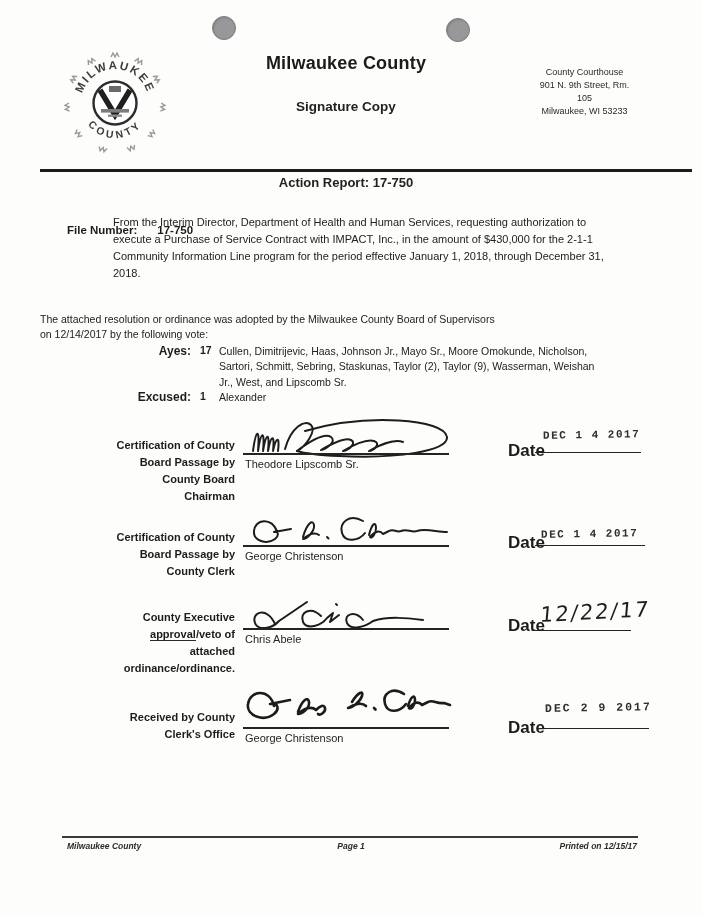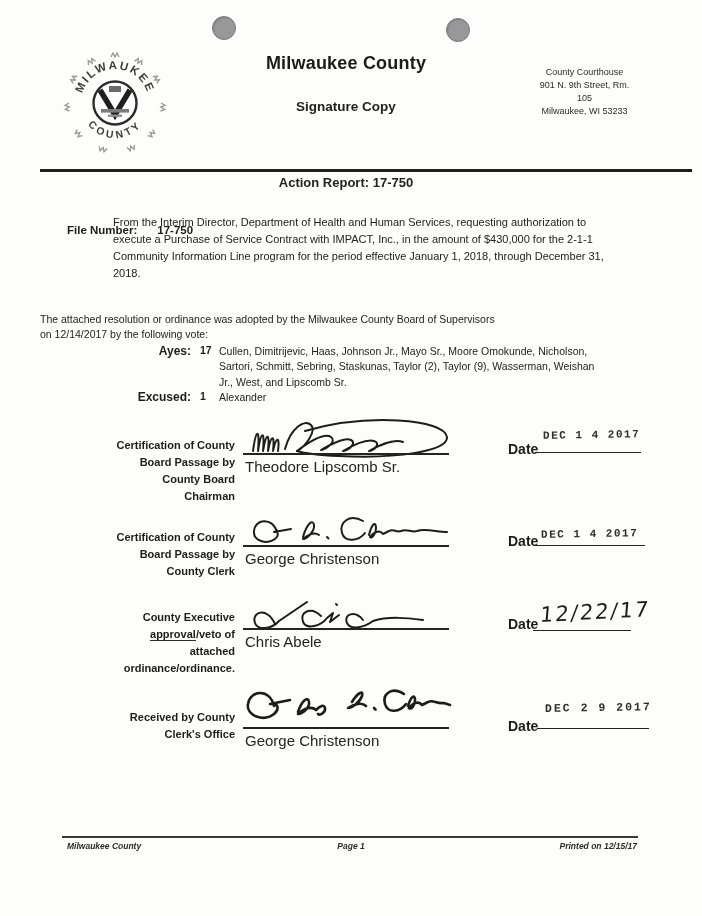--- a/index.html
+++ b/index.html
@@ -25,22 +25,22 @@
   
   .summary{left:113px;top:214px;width:500px;font-size:11px;line-height:17px;color:#222;}
   
   .vote-intro{left:40px;top:312px;width:570px;font-size:10.5px;line-height:15px;color:#222;}
   .vote-label{width:90px;text-align:right;font-weight:bold;font-size:12px;color:#1d1d1d;}
   .vote-count{width:16px;text-align:left;font-weight:bold;font-size:10.5px;color:#1d1d1d;}
   .vote-names{width:384px;font-size:10.5px;line-height:15.3px;color:#222;}
   
   .sig-label{width:235px;text-align:right;font-weight:bold;font-size:11px;line-height:17px;color:#1c1c1c;left:0;}
   .sig-line{height:0;border-bottom:2px solid #242424;}
-  .signer-name{font-size:15px;color:#242424;text-align:center;}
-  .date-label{font-weight:bold;font-size:14px;color:#1c1c1c;}
+  .signer-name{font-size:11px;color:#242424;text-align:center;}
+  .date-label{font-weight:bold;font-size:17px;color:#1c1c1c;}
   .date-line{height:0;border-bottom:1.8px solid #242424;}
   .stamp{font-family:"Liberation Mono","DejaVu Sans Mono",monospace;font-weight:bold;font-size:11px;letter-spacing:1.5px;color:#2e2e2e;white-space:nowrap;transform:rotate(-1deg);}
   .handwritten{font-family:"DejaVu Sans",sans-serif;font-size:21px;color:#1c1c1c;letter-spacing:2px;transform:rotate(-3deg) skewX(-8deg);white-space:nowrap;}
   .underlined-word{border-bottom:1.6px solid #2a2a2a;padding-bottom:0;}
   svg.sig path{fill:none;stroke:#1c1c1c;stroke-width:2;stroke-linecap:round;stroke-linejoin:round;}
   svg.sig.heavy path{stroke-width:2.6;}
   
   .footer-text{font-size:8.5px;font-weight:bold;font-style:italic;color:#2b2b2b;}
 </style>
 </head>

